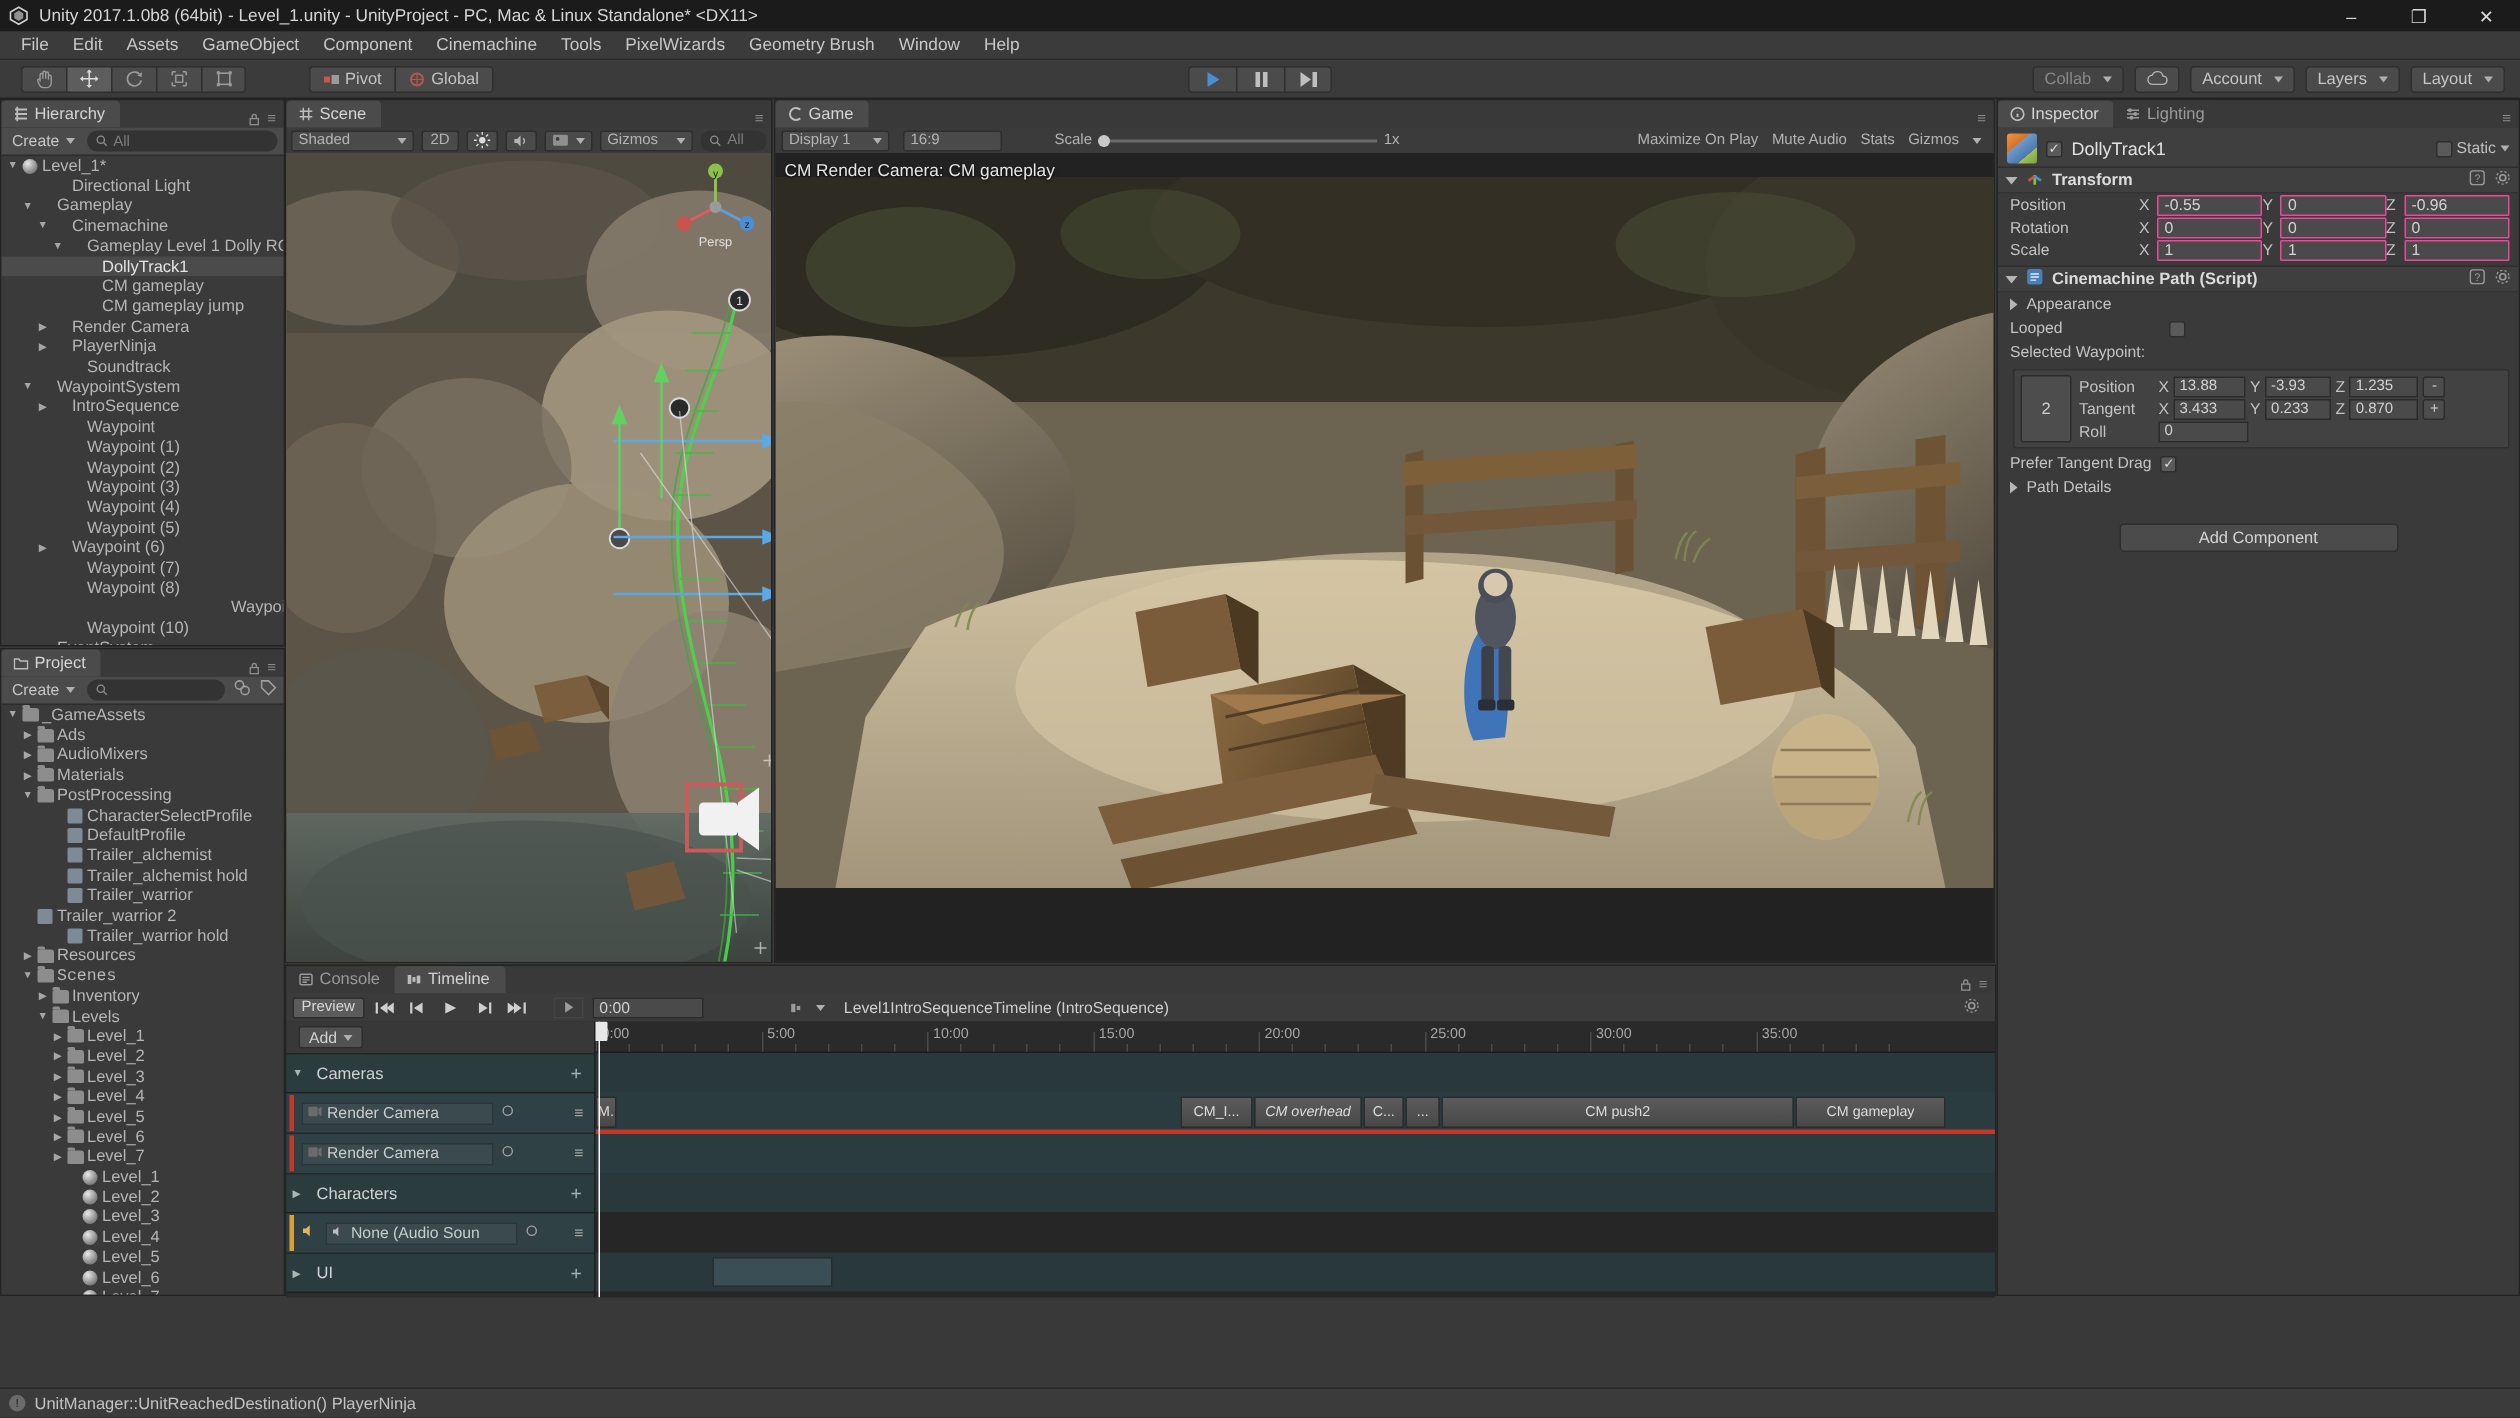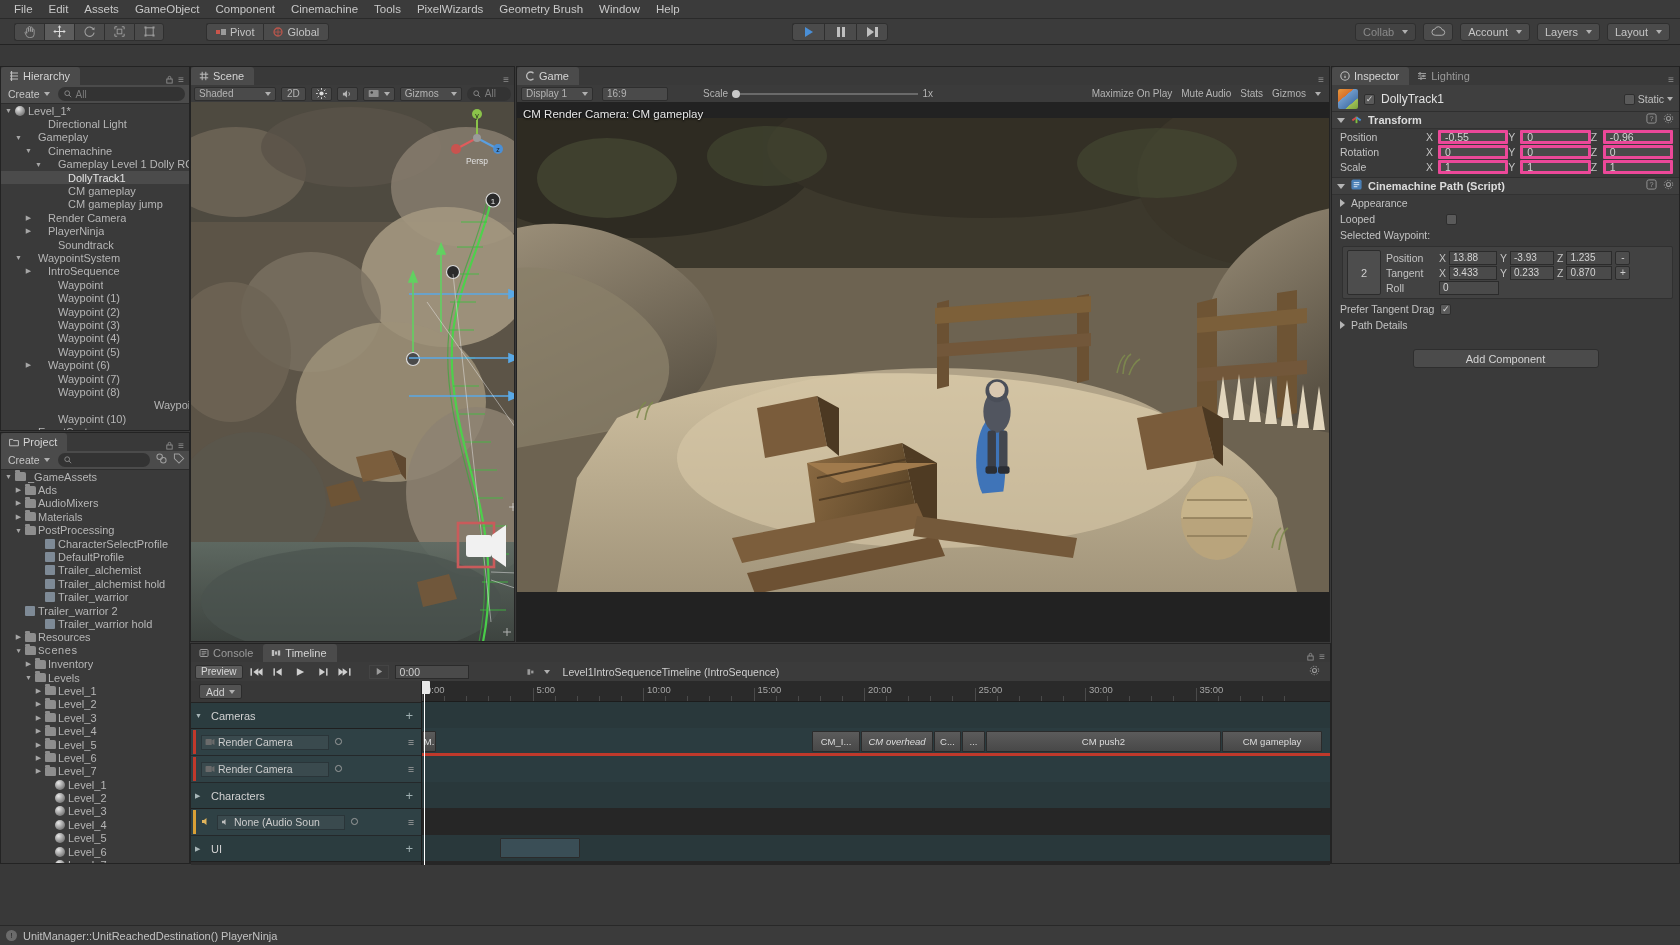--- a/index.html
+++ b/index.html
@@ -120,21 +120,21 @@
   .tag-row { display: flex; align-items: center; gap: 4px; padding: 2px 6px 5px 6px; font-size: 10.5px; color: #c0c0c0; background: #3f3f3f; }
   .mini-field { background: #4a4a4a; border: 1px solid #2c2c2c; height: 14px; display: flex; align-items: center; padding: 0 4px; font-size: 10.5px; color: #cfcfcf; }
   .comp-hdr { display: flex; align-items: center; gap: 5px; height: 18px; padding: 0 5px; background: #3f3f3f; border-top: 1px solid #2f2f2f; border-bottom: 1px solid #323232; }
   .comp-hdr .ttl { font-weight: bold; font-size: 11px; color: #dcdcdc; }
   .foldout { width: 0; height: 0; border-top: 4px solid transparent; border-bottom: 4px solid transparent; border-left: 5px solid #b5b5b5; }
   .foldout.open { border-left: 4px solid transparent; border-right: 4px solid transparent; border-top: 5px solid #b5b5b5; border-bottom: none; }
   .vec-row { display: flex; align-items: center; height: 15px; padding: 0 6px 0 8px; font-size: 10.5px; color: #c3c3c3; }
   .vec-row .nm { width: 86px; }
   .vec-cell { display: flex; align-items: center; gap: 3px; flex: 1; }
   .vec-cell .ax { width: 9px; color: #c3c3c3; }
-  .vec-cell .inp { flex: 1; height: 14px; background: #4a4a4a; border: 3px solid #ec4899; border-radius: 1px;
+  .vec-cell .inp { flex: 1; height: 14px; background: #4a4a4a; border: 1px solid #ec4899; border-radius: 1px;
                    color: #d3d3d3; font-size: 10.5px; display: flex; align-items: center; padding: 0 4px; }
   .row-line { display: flex; align-items: center; padding: 2px 6px 2px 8px; font-size: 10.5px; color: #c3c3c3; gap: 6px; }
   .wp-box { margin: 3px 6px 2px 10px; background: #424242; border: 1px solid #303030; border-radius: 2px; padding: 3px 4px; display: flex; gap: 5px; }
   .wp-num { width: 34px; background: #4d4d4d; border: 1px solid #2c2c2c; border-radius: 2px; display: flex;
             align-items: center; justify-content: center; color: #cfcfcf; font-size: 11px; }
   .wp-fields { flex: 1; }
   .wp-row { display: flex; align-items: center; height: 15px; gap: 3px; font-size: 10.5px; }
   .wp-row .nm { width: 50px; color: #c3c3c3; }
   .wp-inp { height: 14px; background: #4a4a4a; border: 1px solid #2b2b2b; color: #d3d3d3; font-size: 10px; display: flex; align-items: center; padding: 0 3px; }
   .sq-btn { width: 15px; height: 14px; background: #4d4d4d; border: 1px solid #2c2c2c; border-radius: 2px;
@@ -142,21 +142,21 @@
   .add-comp { margin: 16px auto 0 auto; width: 186px; height: 19px; background: #4b4b4b; border: 1px solid #2e2e2e;
               border-radius: 3px; display: flex; align-items: center; justify-content: center; font-size: 11px; color: #d4d4d4; }
 
   
   #timeline { left: 190px; top: 643px; width: 1141px; height: 221px; }
   .tl-toolbar { height: 19px; background: #3b3b3b; display: flex; align-items: center; gap: 6px; padding: 0 4px; font-size: 10.5px; color: #c0c0c0; }
   .tl-btn { height: 14px; min-width: 16px; display: flex; align-items: center; justify-content: center; color: #c8c8c8; font-size: 10px; }
   .tl-prev { background: #5b5b5b; border: 1px solid #2e2e2e; border-radius: 2px; padding: 0 5px; height: 14px; display: flex; align-items: center; font-size: 10px; color: #d8d8d8; }
   .tl-time { background: #4a4a4a; border: 1px solid #2b2b2b; height: 14px; width: 74px; display: flex; align-items: center; padding: 0 4px; font-size: 10.5px; color: #cfcfcf; }
   .tl-main { display: flex; height: calc(100% - 35px); }
-  .tl-left { width: 231px; background: #2d2d2d; border-right: 1px solid #1d1d1d; }
+  .tl-left { width: 206px; background: #2d2d2d; border-right: 1px solid #1d1d1d; }
   .tl-addrow { height: 22px; display: flex; align-items: center; padding-left: 8px; background: #383838; border-bottom: 1px solid #232323; }
   .add-pill { height: 15px; background: #525252; border: 1px solid #2c2c2c; border-radius: 2px; padding: 0 6px;
               display: flex; align-items: center; gap: 4px; font-size: 10.5px; color: #d2d2d2; }
   .trk-group { height: 26px; background: #2b3c3f; display: flex; align-items: center; padding-left: 4px; gap: 6px;
                border-bottom: 1px solid #1f1f1f; font-size: 11px; color: #d2d2d2; }
   .trk-group .plus { margin-left: auto; margin-right: 8px; font-size: 13px; color: #9fb0b2; }
   .trk { height: 27px; background: #2f4145; display: flex; align-items: center; padding-left: 10px; gap: 5px;
          border-bottom: 1px solid #24282a; font-size: 10.5px; color: #c3c3c3; position: relative; }
   .trk .redbar { position: absolute; left: 2px; top: 1px; bottom: 1px; width: 3px; background: #c0392b; }
   .trk .ylwbar { position: absolute; left: 2px; top: 1px; bottom: 1px; width: 3px; background: #d9a036; }
@@ -175,20 +175,34 @@
   
   .status { position: absolute; left: 0; bottom: 0; width: 100%; height: 20px; background: #3b3b3b;
             border-top: 1px solid #282828; display: flex; align-items: center; padding-left: 6px; gap: 6px; font-size: 11px; color: #c2c2c2; }
   .status .dot { width: 11px; height: 11px; border-radius: 50%; background: #6b6b6b; display: flex; align-items: center; justify-content: center; color: #222; font-size: 8px; }
 </style>
 </head>
 <body>
 
 <div class="app">
 
+  <div class="titlebar">
+    <span class="unity-logo">
+      <svg width="13" height="13" viewBox="0 0 13 13">
+          <polygon points="6.5,0.8 12,4 12,9 6.5,12.2 1,9 1,4" fill="none" stroke="#cfcfcf" stroke-width="1.1"></polygon>
+          <polygon points="6.5,3 9.5,4.8 9.5,8.2 6.5,10 3.5,8.2 3.5,4.8" fill="#cfcfcf" opacity="0.65"></polygon>
+        </svg>
+    </span>
+    <span>Unity 2017.1.0b8 (64bit) - Level_1.unity - UnityProject - PC, Mac &amp; Linux Standalone* &lt;DX11&gt;</span>
+    <div class="win-btns">
+      <div class="win-btn">–</div>
+      <div class="win-btn">❐</div>
+      <div class="win-btn close">✕</div>
+    </div>
+  </div>
 
   <div class="menubar" id="menubar">
       <div class="mi">File</div>
       <div class="mi">Edit</div>
       <div class="mi">Assets</div>
       <div class="mi">GameObject</div>
       <div class="mi">Component</div>
       <div class="mi">Cinemachine</div>
       <div class="mi">Tools</div>
       <div class="mi">PixelWizards</div>

